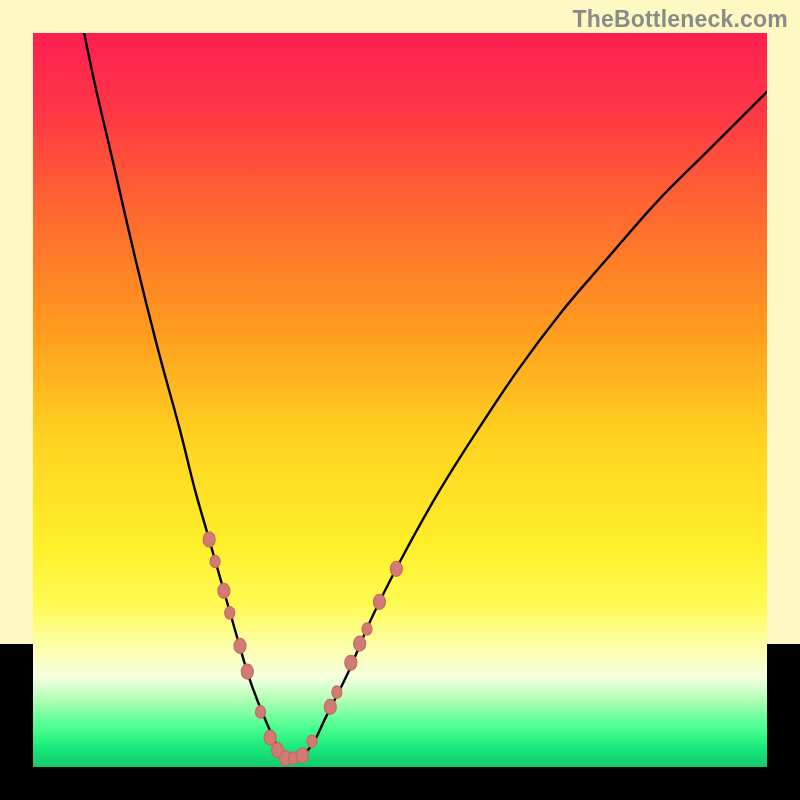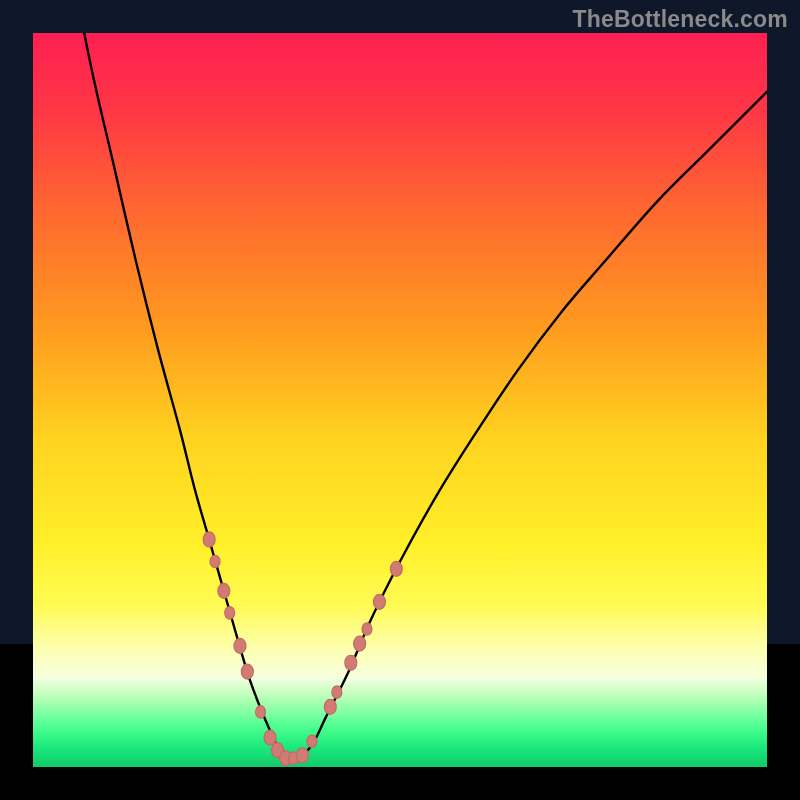--- a/index.html
+++ b/index.html
@@ -9,21 +9,21 @@
     height: 800px;
     background: #000;
     overflow: hidden;
   }
   .frame {
     position: absolute;
     left: 0;
     top: 0;
     width: 800px;
     height: 644px;
-    background: #0f172a;
+    background: #fef9c3;
   }
   .plot {
     position: absolute;
     left: 33px;
     top: 33px;
     width: 734px;
     height: 734px;
     overflow: hidden;
   }
   .gradient {

